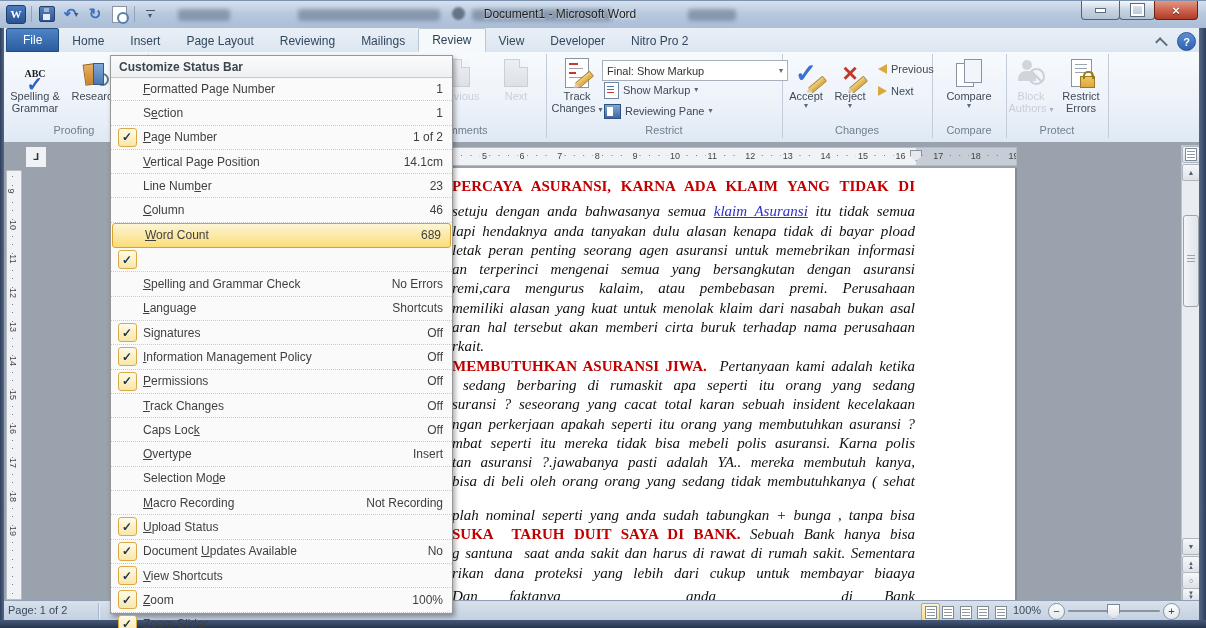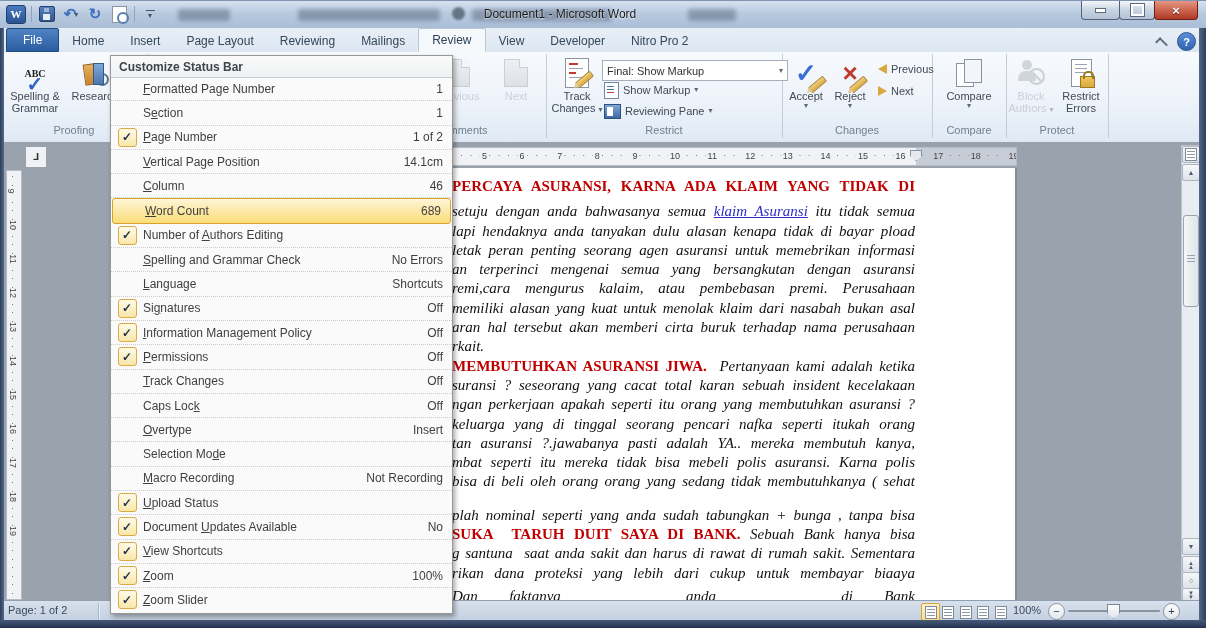--- a/index.html
+++ b/index.html
@@ -501,25 +501,25 @@
         <div class="dl"><span class="s-h">PERCAYA ASURANSI, KARNA ADA KLAIM YANG TIDAK DI</span></div>
         <div class="dl"><span class="s-b">setuju dengan anda bahwasanya semua </span><span class="s-a">klaim Asuransi</span><span class="s-b"> itu tidak semua</span></div>
         <div class="dl"><span class="s-b">lapi hendaknya anda tanyakan dulu alasan kenapa tidak di bayar pload</span></div>
         <div class="dl"><span class="s-b">letak peran penting seorang agen asuransi untuk memebrikan informasi</span></div>
         <div class="dl"><span class="s-b">an terperinci mengenai semua yang bersangkutan dengan asuransi</span></div>
         <div class="dl"><span class="s-b">remi,cara mengurus kalaim, atau pembebasan premi. Perusahaan</span></div>
         <div class="dl"><span class="s-b">memiliki alasan yang kuat untuk menolak klaim dari nasabah bukan asal</span></div>
         <div class="dl"><span class="s-b">aran hal tersebut akan memberi cirta buruk terhadap nama perusahaan</span></div>
         <div class="dl left"><span class="s-b">rkait.</span></div>
         <div class="dl"><span class="s-h">MEMBUTUHKAN ASURANSI JIWA.</span><span class="s-b">  Pertanyaan kami adalah ketika</span></div>
+        <div class="dl"><span class="s-b"> sedang berbaring di rumaskit apa seperti itu orang yang sedang</span></div>
         <div class="dl"><span class="s-b">suransi ? seseorang yang cacat total karan sebuah insident kecelakaan</span></div>
         <div class="dl"><span class="s-b">ngan perkerjaan apakah seperti itu orang yang membutuhkan asuransi ?</span></div>
-        <div class="dl"><span class="s-b">keluarga yang di tinggal seorang pencari nafka seperti itukah orang</span></div>
+        <div class="dl"><span class="s-b">mbat seperti itu mereka tidak bisa mebeli polis asuransi. Karna polis</span></div>
         <div class="dl"><span class="s-b">tan asuransi ?.jawabanya pasti adalah YA.. mereka membutuh kanya,</span></div>
-        <div class="dl"><span class="s-b">mbat seperti itu mereka tidak bisa mebeli polis asuransi. Karna polis</span></div>
         <div class="dl"><span class="s-b">bisa di beli oleh orang orang yang sedang tidak membutuhkanya ( sehat</span></div>
         <div class="spacer"></div>
         <div class="dl"><span class="s-b">plah nominal seperti yang anda sudah tabungkan + bunga , tanpa bisa</span></div>
         <div class="dl"><span class="s-h">SUKA  TARUH DUIT SAYA DI BANK.</span><span class="s-b"> Sebuah Bank hanya bisa</span></div>
         <div class="dl"><span class="s-b">g santuna  saat anda sakit dan harus di rawat di rumah sakit. Sementara</span></div>
         <div class="dl clipline"><span class="s-b">Dan faktanya    anda    di Bank</span></div>
         <div class="dl"><span class="s-b">rikan dana proteksi yang lebih dari cukup untuk membayar biaaya</span></div>
       </div>
   </div>
   <div class="pageshadow"></div>
@@ -602,33 +602,37 @@
           <span class="ml"><u>P</u>age Number</span>
           <span class="mv">1 of 2</span>
         </div>
         <div class="mi">
           <span class="gut"></span>
           <span class="ml"><u>V</u>ertical Page Position</span>
           <span class="mv">14.1cm</span>
         </div>
         <div class="mi">
           <span class="gut"></span>
+          <span class="ml">Line Num<u>b</u>er</span>
+          <span class="mv">23</span>
+        </div>
+        <div class="mi">
+          <span class="gut"></span>
           <span class="ml"><u>C</u>olumn</span>
           <span class="mv">46</span>
         </div>
         <div class="mi hl">
           <span class="gut"></span>
           <span class="ml"><u>W</u>ord Count</span>
           <span class="mv">689</span>
         </div>
         <div class="mi">
           <span class="gut">
             <span class="cb">✓</span>
           </span>
-          <span class="ml">Number of <u>A</u>uthors Editing</span>
           <span class="mv"></span>
         </div>
         <div class="mi">
           <span class="gut"></span>
           <span class="ml"><u>S</u>pelling and Grammar Check</span>
           <span class="mv">No Errors</span>
         </div>
         <div class="mi">
           <span class="gut"></span>
           <span class="ml"><u>L</u>anguage</span>

